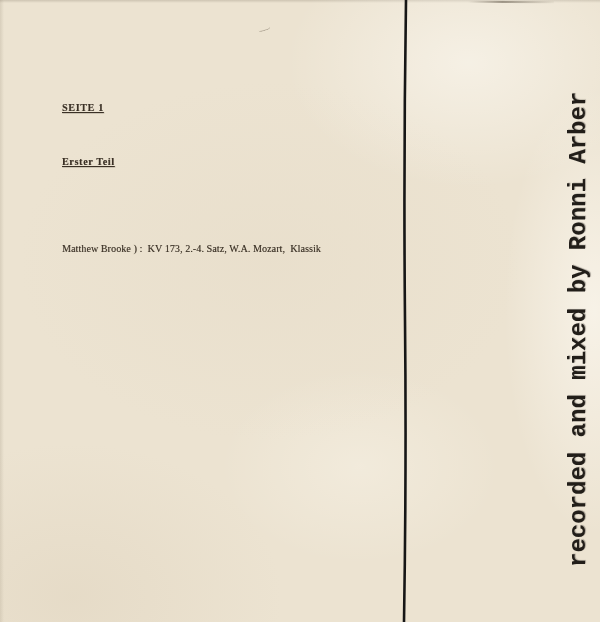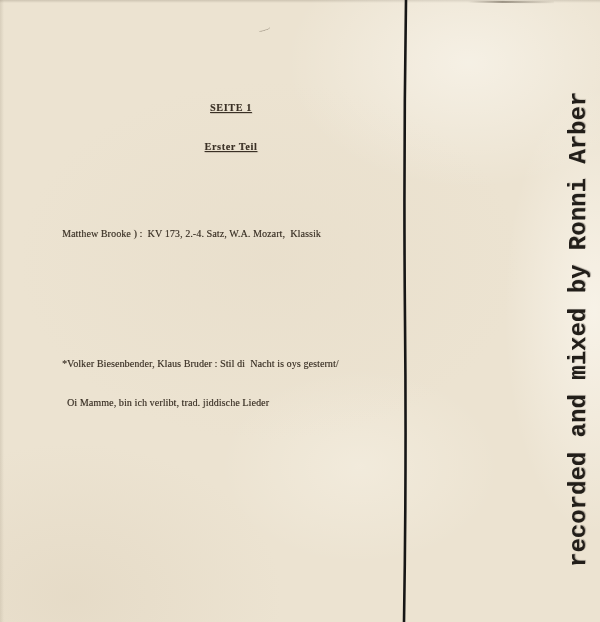--- a/index.html
+++ b/index.html
@@ -17,24 +17,24 @@
     font-family:"Liberation Serif", serif;
     color:#3a3025;
   }
   .content {
     position:absolute; left:62px; top:62px; width:338px;
     font-size:10px; line-height:13px; white-space:pre;
     letter-spacing:0.1px;
     text-shadow:0.4px 0.4px 0.6px rgba(58,48,37,0.45);
   }
   .heading {
-    font-weight:bold; text-decoration:underline; letter-spacing:0.7px;text-align:center;
+    font-weight:bold; text-decoration:underline; letter-spacing:0.7px;
   }
   .track .line + .line { padding-left:5px; }
-  .mt9{margin-top:9px}.mt13{margin-top:13px}.mt15{}
+  .mt9{margin-top:9px}.mt13{margin-top:13px}.mt15{margin-top:15px}
   .divider-svg { position:absolute; left:0; top:0; pointer-events:none; }
   .credits {
     position:absolute; left:509px; top:567px; width:500px;
     transform:rotate(-90deg); transform-origin:0 0;
     font-family:"Liberation Mono", monospace; font-weight:bold;
     font-size:24px; line-height:28px; letter-spacing:0px;
     color:#221e19; white-space:pre;
     text-shadow:0.5px 0.5px 0.8px rgba(34,30,25,0.35);
   }
   .smudge-top {
@@ -56,24 +56,20 @@
   <div class="content">
 
     <div class="heading">SEITE 1</div>
     <div class="heading mt15">Erster Teil</div>
 
     <div class="track mt9">
       <div class="line">Matthew Brooke ) :  KV 173, 2.-4. Satz, W.A. Mozart,  Klassik</div>
     </div>
 
 
-    <div class="track mt13">
-      <div class="line">*Volker Biesenbender, Klaus Bruder : Stil di  Nacht is oys gesternt/</div>
-      <div class="line">Oi Mamme, bin ich verlibt, trad. jiddische Lieder</div>
-    </div>
 
     
 
     
 
     
 
     
 
     

